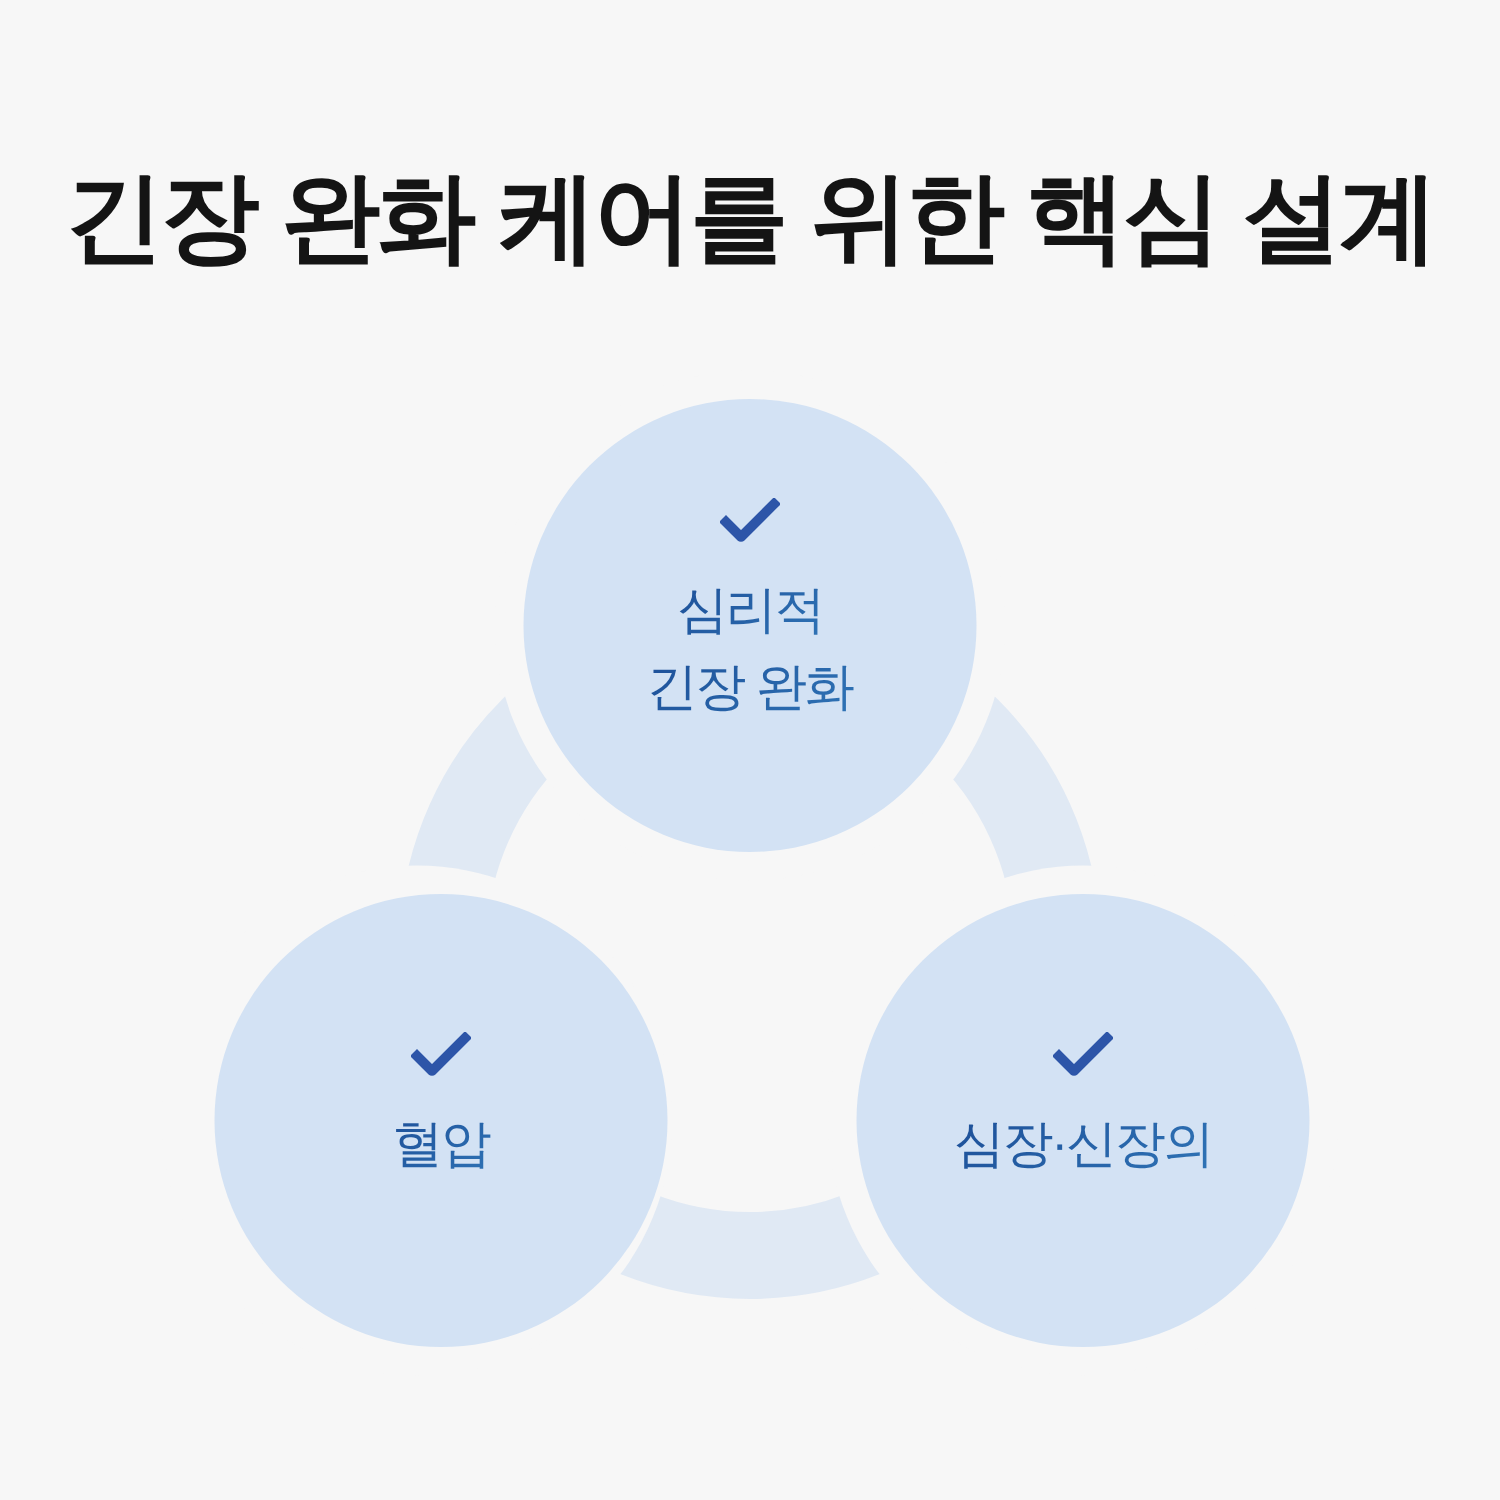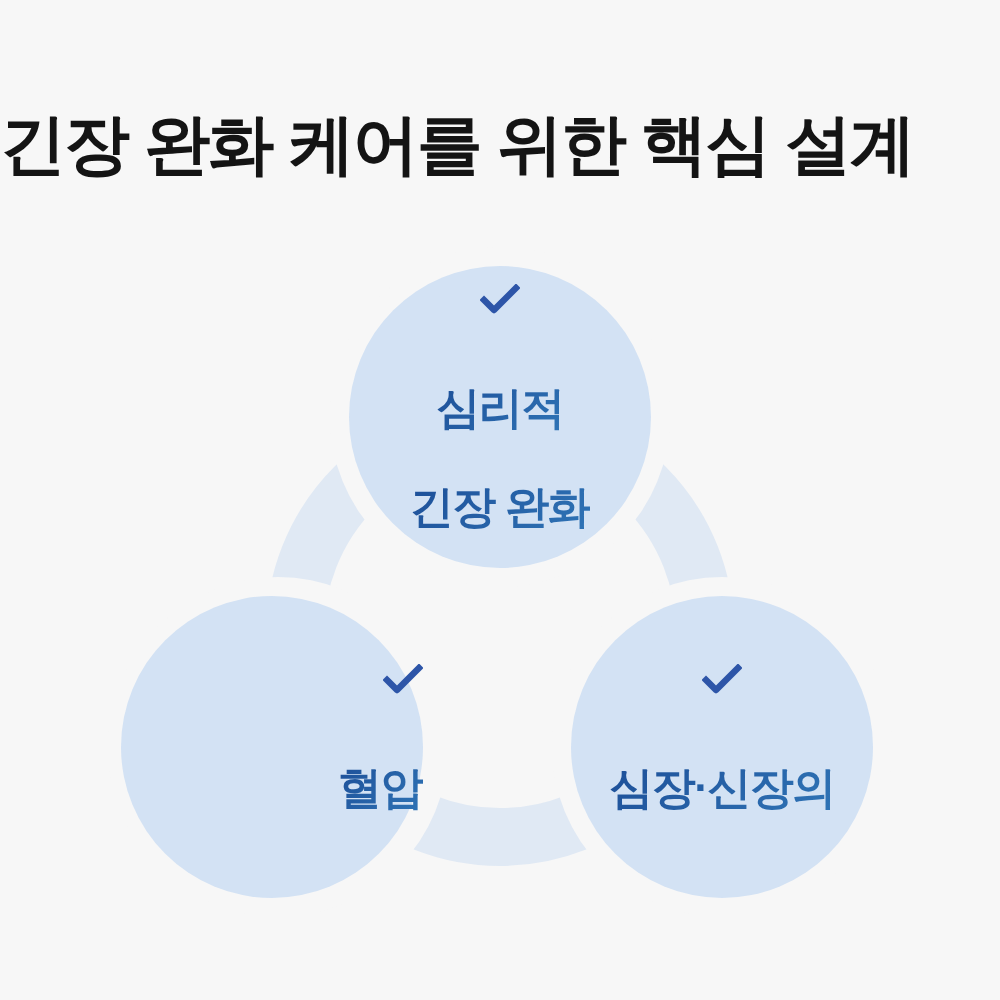--- a/index.html
+++ b/index.html
@@ -14,20 +14,21 @@
     height: 1000px;
     background: #f7f7f7;
     overflow: hidden;
   }
   .title {
     position: absolute;
     left: 0;
     top: 108px;
     width: 1000px;
     margin: 0;
+    text-align: center;
     font-size: 66px;
     line-height: 72px;
     font-weight: 900;
     letter-spacing: -2px;
     color: #141414;
   }
   .ring-svg {
     position: absolute;
     left: 0;
     top: 0;
@@ -44,40 +45,39 @@
     z-index: 2;
     display: flex;
     flex-direction: column;
     align-items: center;
     justify-content: center;
     padding-bottom: 18px;
     box-sizing: border-box;
     text-align: center;
   }
   .bubble-top { left: 349px; top: 266px; }
-  .bubble-left { left: 121px; top: 596px; align-items: flex-end; }
+  .bubble-left { left: 143px; top: 596px; }
   .bubble-right { left: 571px; top: 596px; justify-content: center; }
   .check {
     width: 40px;
     height: 30px;
     margin-bottom: 20px;
     flex: 0 0 auto;
   }
   .bubble-label {
-    font-size: 44px;
+    font-size: 34px;
     line-height: 51px;
-    font-weight: 700;
+    font-weight: 400;
     letter-spacing: -1.5px;
     color: #2565a8;
     background: linear-gradient(135deg, #1d4f98 0%, #2f74b6 100%);
     -webkit-background-clip: text;
     background-clip: text;
     -webkit-text-fill-color: transparent;
     white-space: nowrap;
-    margin-top: 48px;
   }
 </style>
 </head>
 <body>
 
 <div class="stage">
 
   <h1 class="title">긴장 완화 케어를 위한 핵심 설계</h1>
 
   <svg class="ring-svg" viewBox="0 0 1000 1000" aria-hidden="true">

